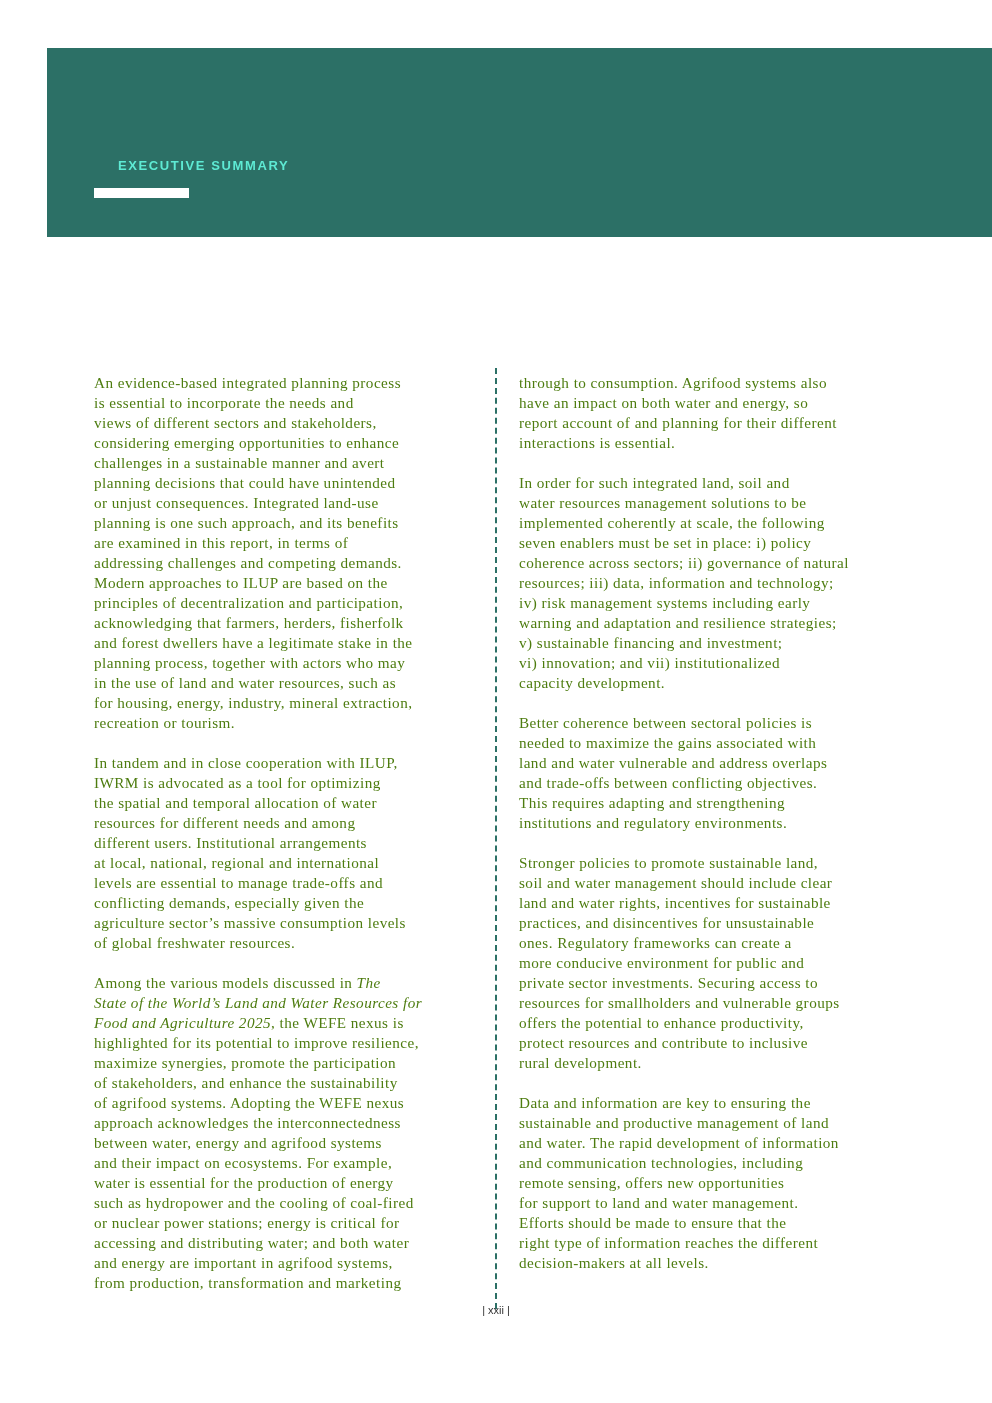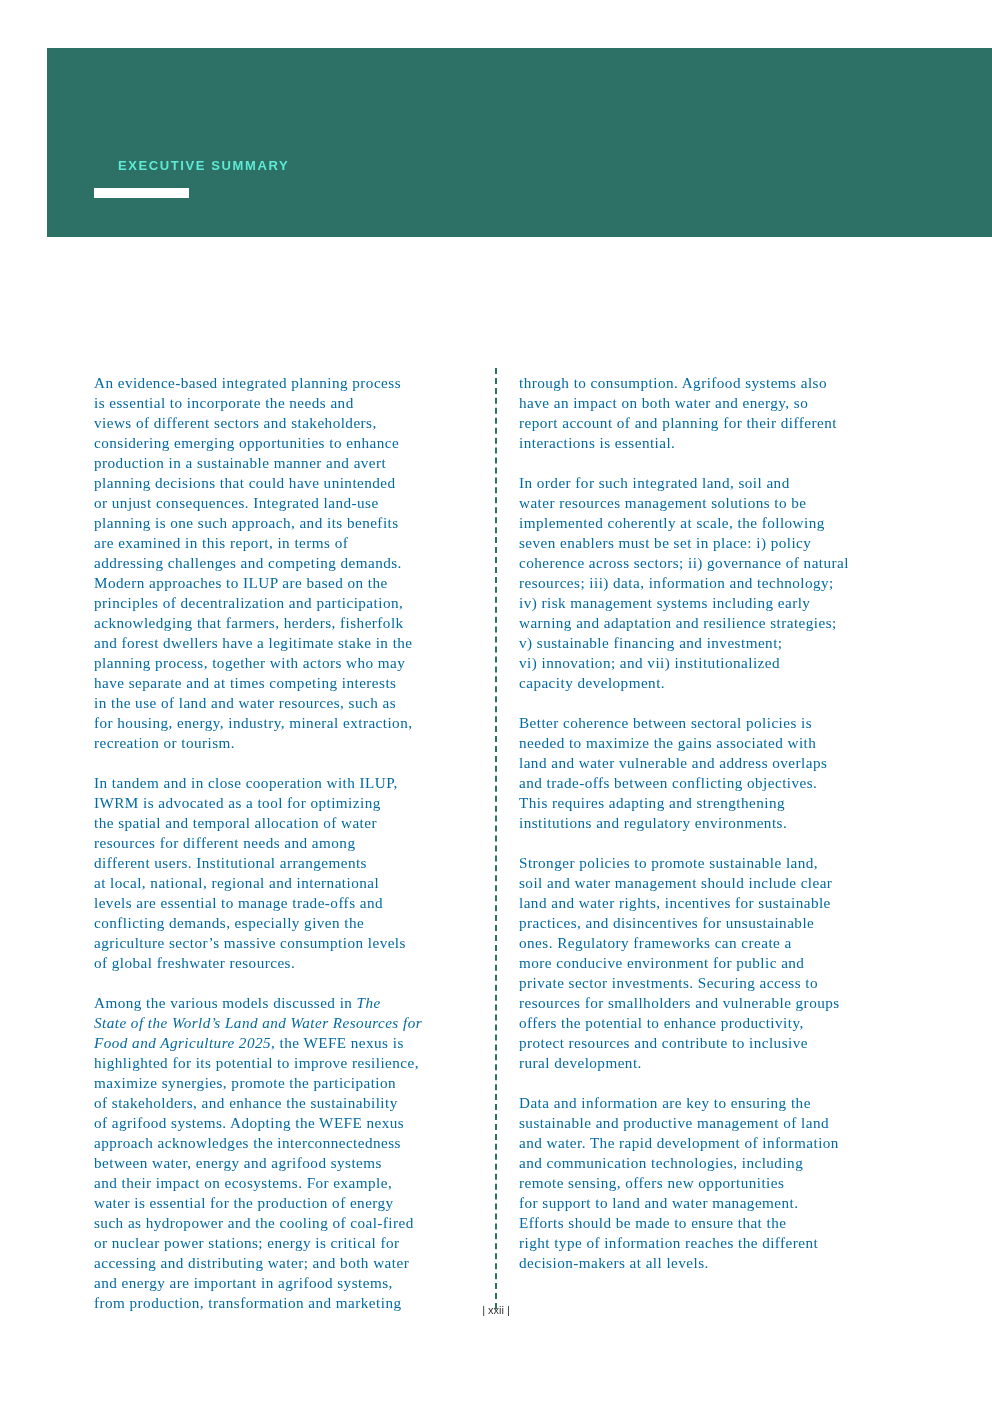--- a/index.html
+++ b/index.html
@@ -18,21 +18,21 @@
     white-space: nowrap;
     margin-left: 24px;
   }
   .label-bar {
     position: absolute; left: 47px; top: 140px; width: 95px; height: 10px;
     background: #ffffff;
   }
   .column {
     position: absolute; top: 373px;
     font-family: "Liberation Serif", serif; font-size: 15.2px; line-height: 20px;
-    color: #0369a1; letter-spacing: 0.45px;
+    color: #4d7c0f; letter-spacing: 0.45px;
   }
   .col-left { left: 94px; width: 380px; }
   .col-right { left: 519px; width: 385px; }
   .para { margin: 0 0 20px 0; }
   .line { display: block; white-space: nowrap; }
   .line em { font-style: italic; }
   .divider {
     position: absolute; left: 495px; top: 368px; width: 0; height: 941px;
     border-left: 2px dashed #2c7066;
   }
@@ -48,32 +48,31 @@
   <div class="section-label" style="left:47px;top:110px;">EXECUTIVE SUMMARY</div>
   <div class="label-bar" style="left:47px;top:140px;"></div>
 </div>
 
 <div class="column col-left">
   <div class="para">
       <span class="line">An evidence-based integrated planning process</span>
       <span class="line">is essential to incorporate the needs and</span>
       <span class="line">views of different sectors and stakeholders,</span>
       <span class="line">considering emerging opportunities to enhance</span>
-      <span class="line">production in a sustainable manner and avert</span>
+      <span class="line">challenges in a sustainable manner and avert</span>
       <span class="line">planning decisions that could have unintended</span>
       <span class="line">or unjust consequences. Integrated land-use</span>
       <span class="line">planning is one such approach, and its benefits</span>
       <span class="line">are examined in this report, in terms of</span>
       <span class="line">addressing challenges and competing demands.</span>
       <span class="line">Modern approaches to ILUP are based on the</span>
       <span class="line">principles of decentralization and participation,</span>
       <span class="line">acknowledging that farmers, herders, fisherfolk</span>
       <span class="line">and forest dwellers have a legitimate stake in the</span>
       <span class="line">planning process, together with actors who may</span>
-      <span class="line">have separate and at times competing interests</span>
       <span class="line">in the use of land and water resources, such as</span>
       <span class="line">for housing, energy, industry, mineral extraction,</span>
       <span class="line">recreation or tourism.</span>
     </div>
   <div class="para">
       <span class="line">In tandem and in close cooperation with ILUP,</span>
       <span class="line">IWRM is advocated as a tool for optimizing</span>
       <span class="line">the spatial and temporal allocation of water</span>
       <span class="line">resources for different needs and among</span>
       <span class="line">different users. Institutional arrangements</span>

